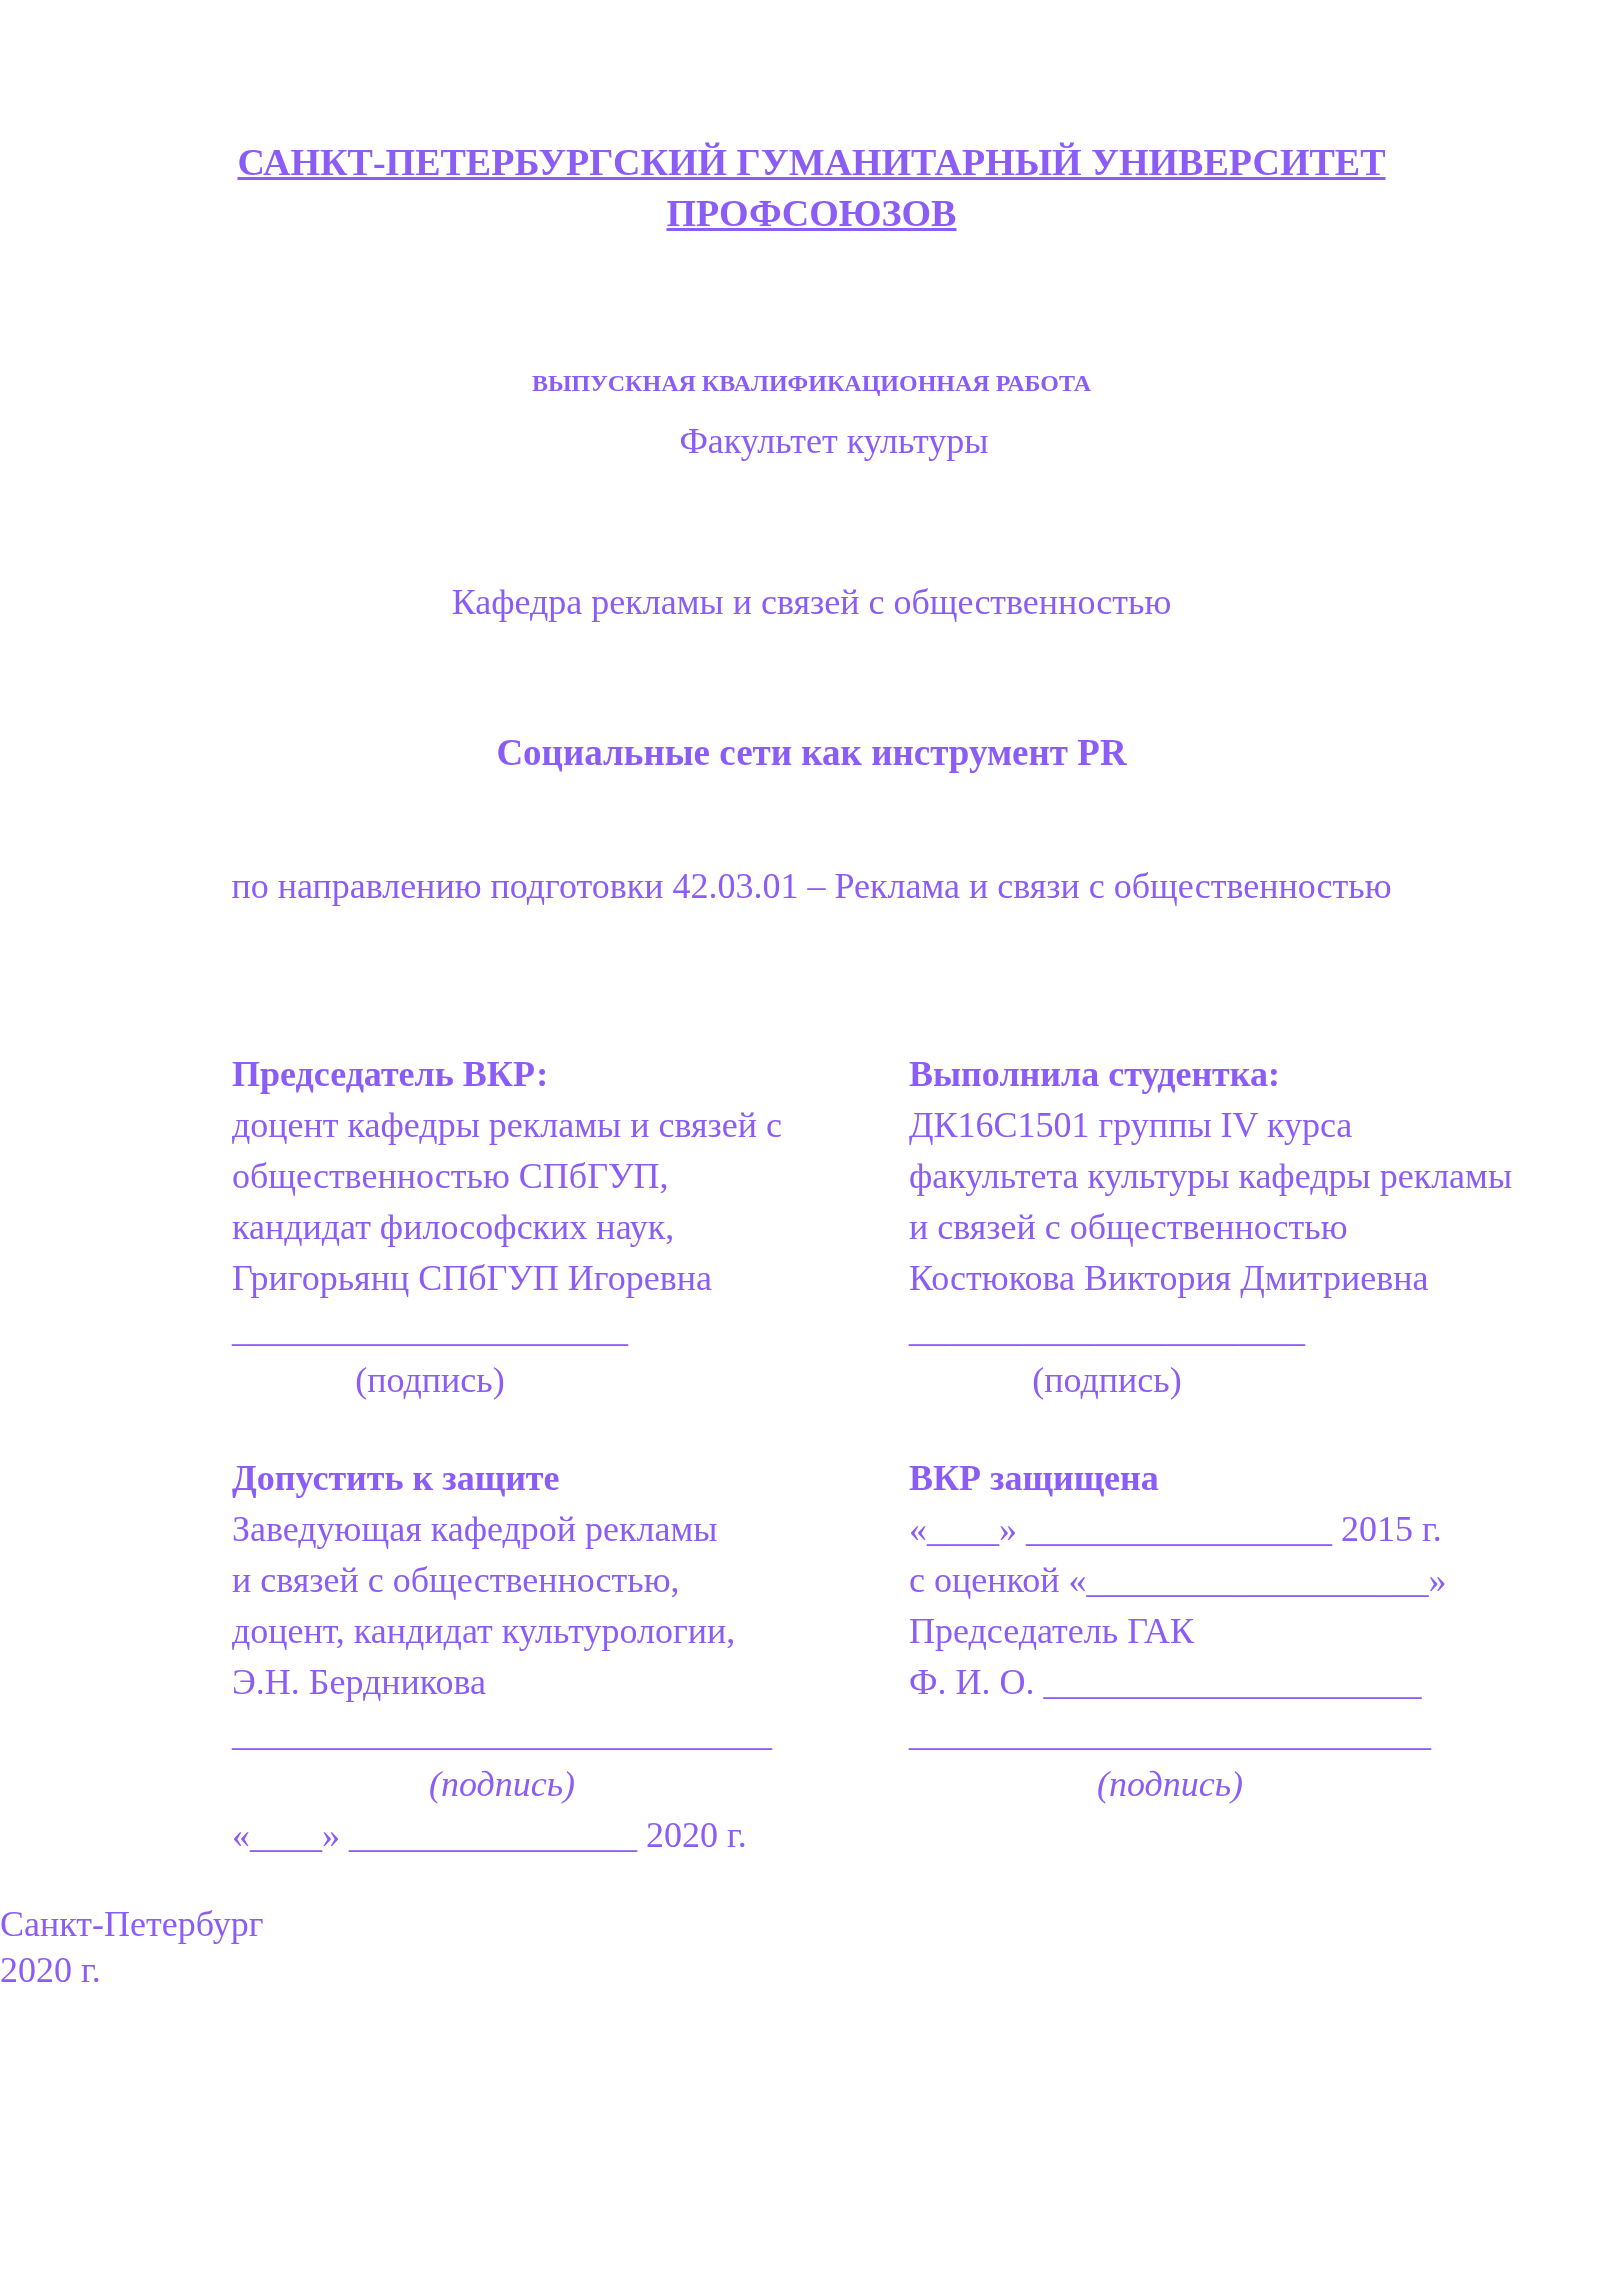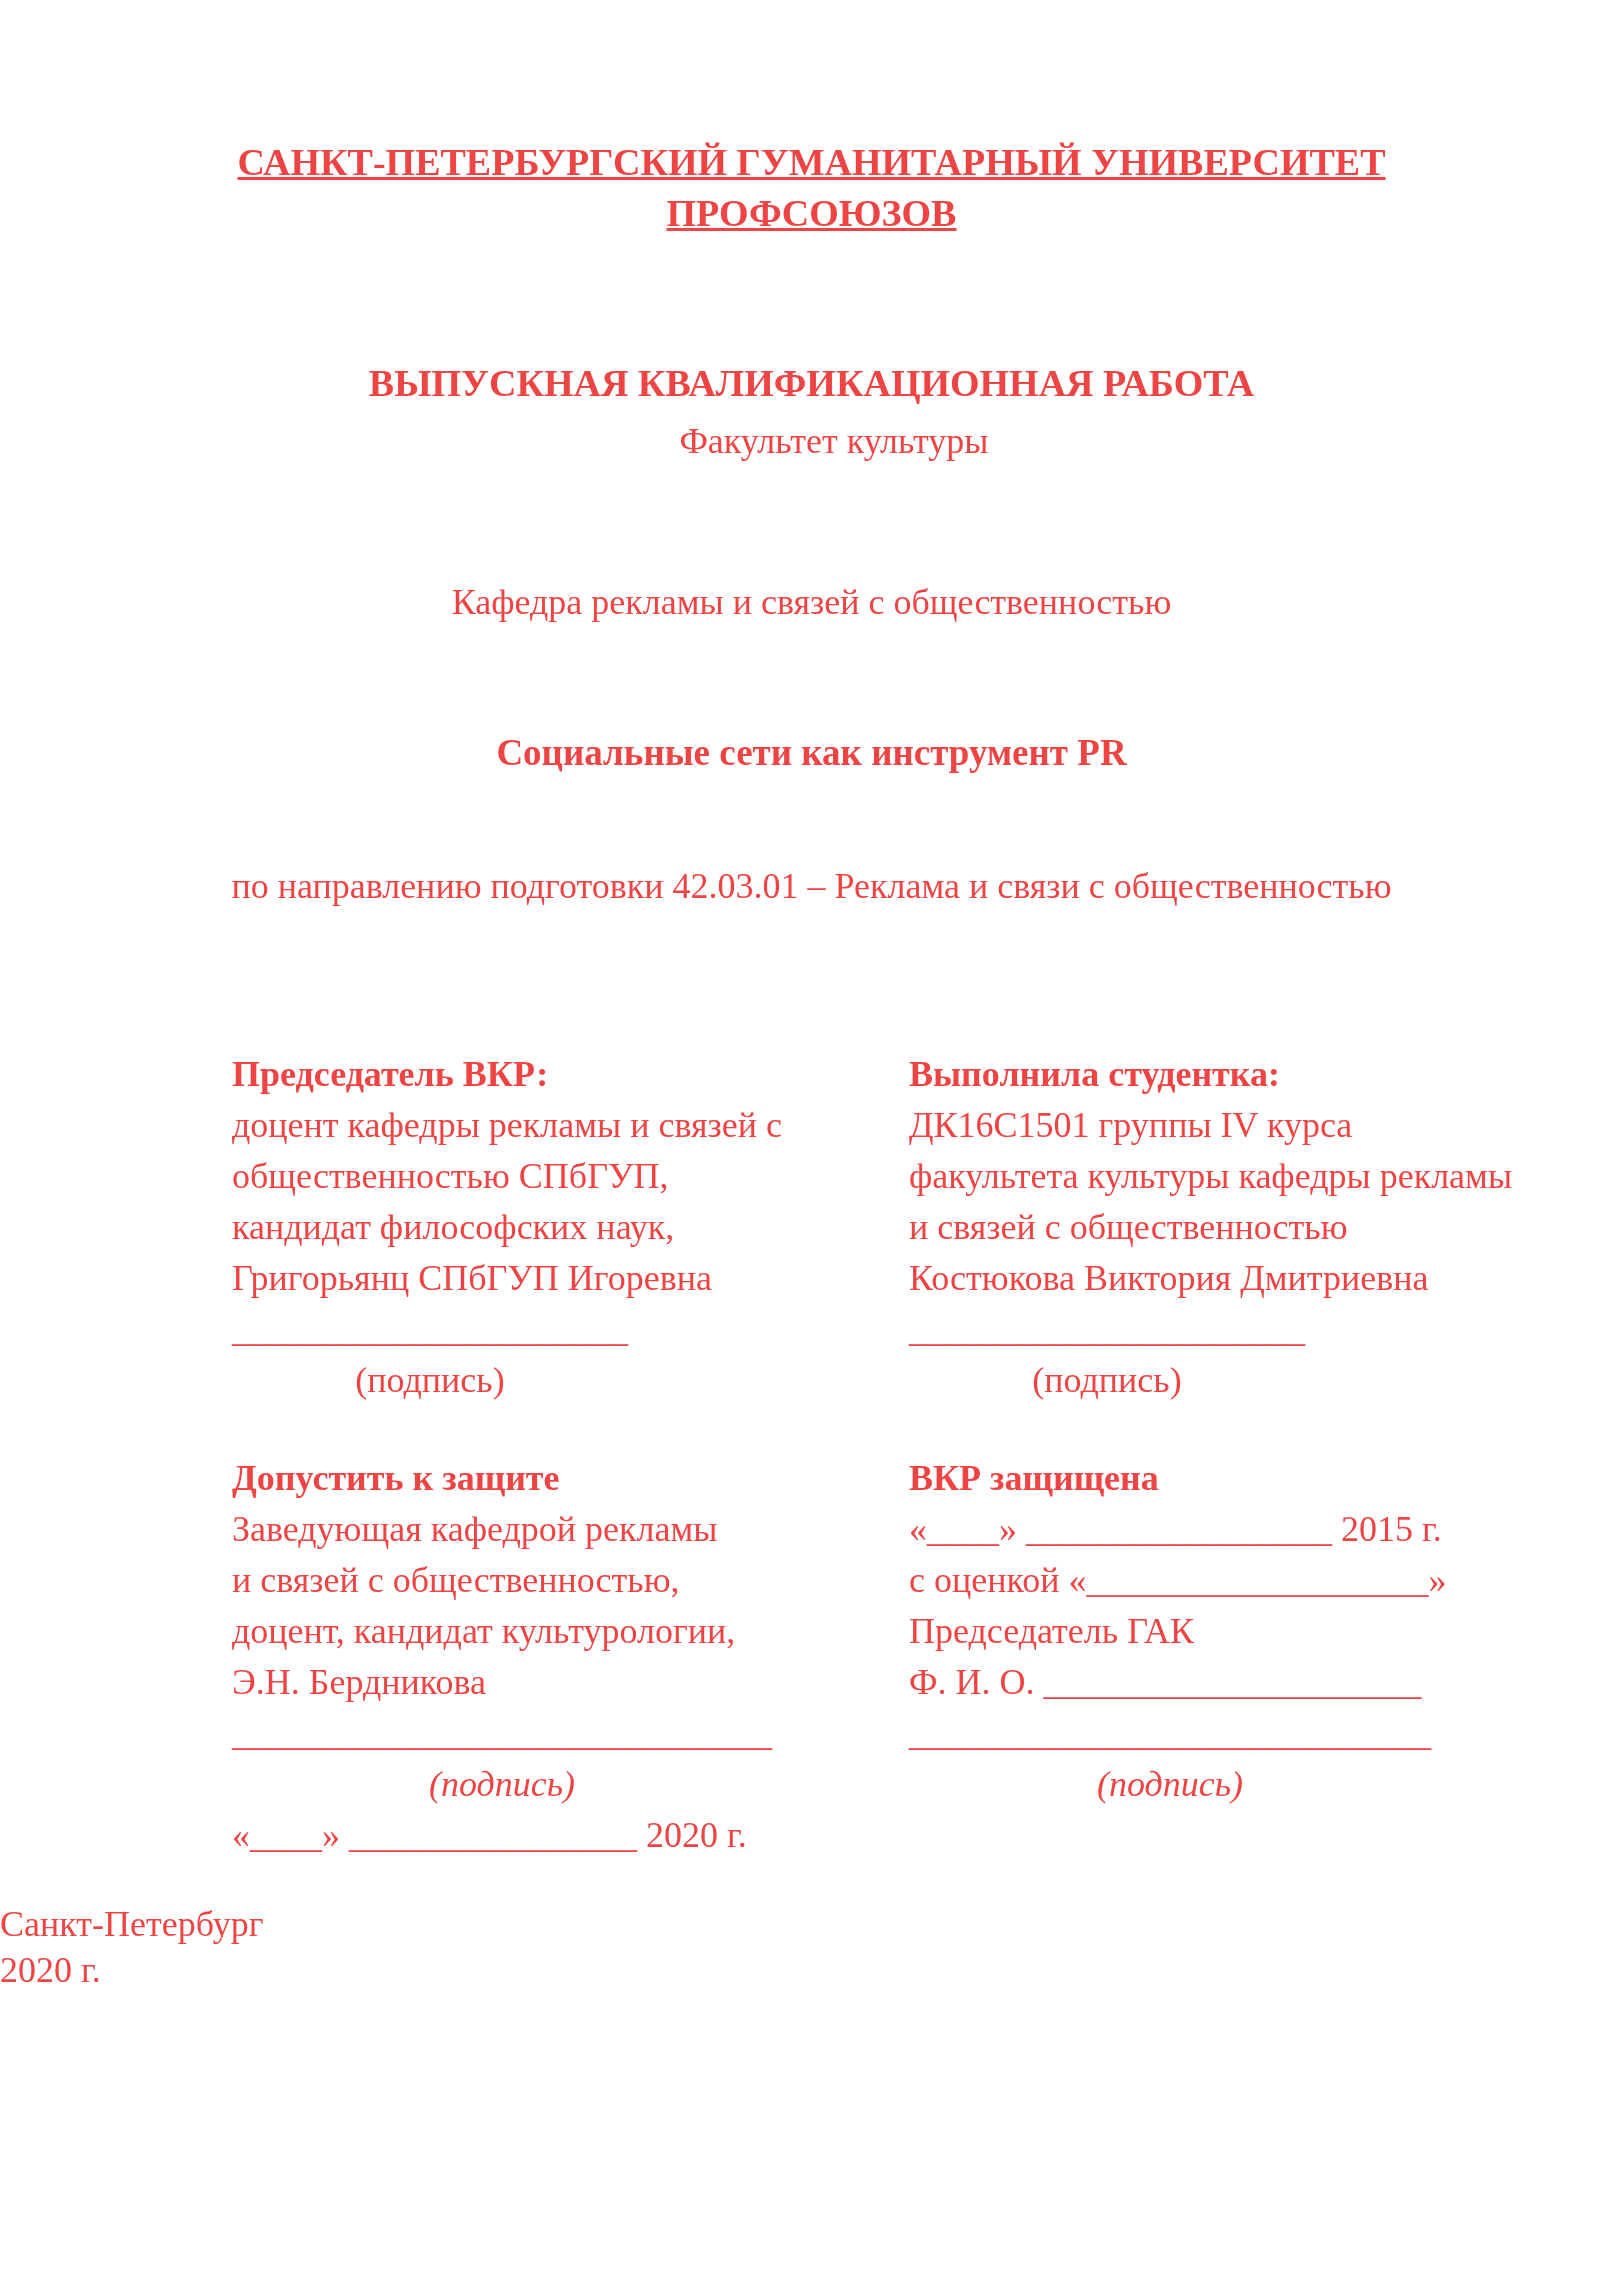--- a/index.html
+++ b/index.html
@@ -3,41 +3,41 @@
 <meta charset="utf-8">
 <style>
   * { margin: 0; padding: 0; box-sizing: border-box; }
   html, body { background: #ffffff; }
   .page {
     position: relative;
     width: 1623px;
     height: 2295px;
     margin: 0 auto;
     background: #ffffff;
-    color: #ef4444;
+    color: #8b5cf6;
     font-family: "Liberation Serif", serif;
     font-size: 36px;
     line-height: 51px;
   }
   .bold { font-weight: bold; }
   .italic { font-style: italic; }
   .underline { text-decoration: underline; }
 
   .university {
     padding-top: 137px;
     text-align: center;
     font-weight: bold;
     font-size: 38px;
     line-height: 51px;
   }
   .work-type {
     margin-top: 118px;
     text-align: center;
     font-weight: bold;
-    font-size: 38px;
+    font-size: 24px;
     line-height: 53px;
   }
   .faculty { margin-top: 6.3px; text-align: center; padding-left: 45px; }
   .department { margin-top: 110px; text-align: center; }
   .thesis-title {
     margin-top: 98px;
     text-align: center;
     font-weight: bold;
     font-size: 37px;
     line-height: 53px;

